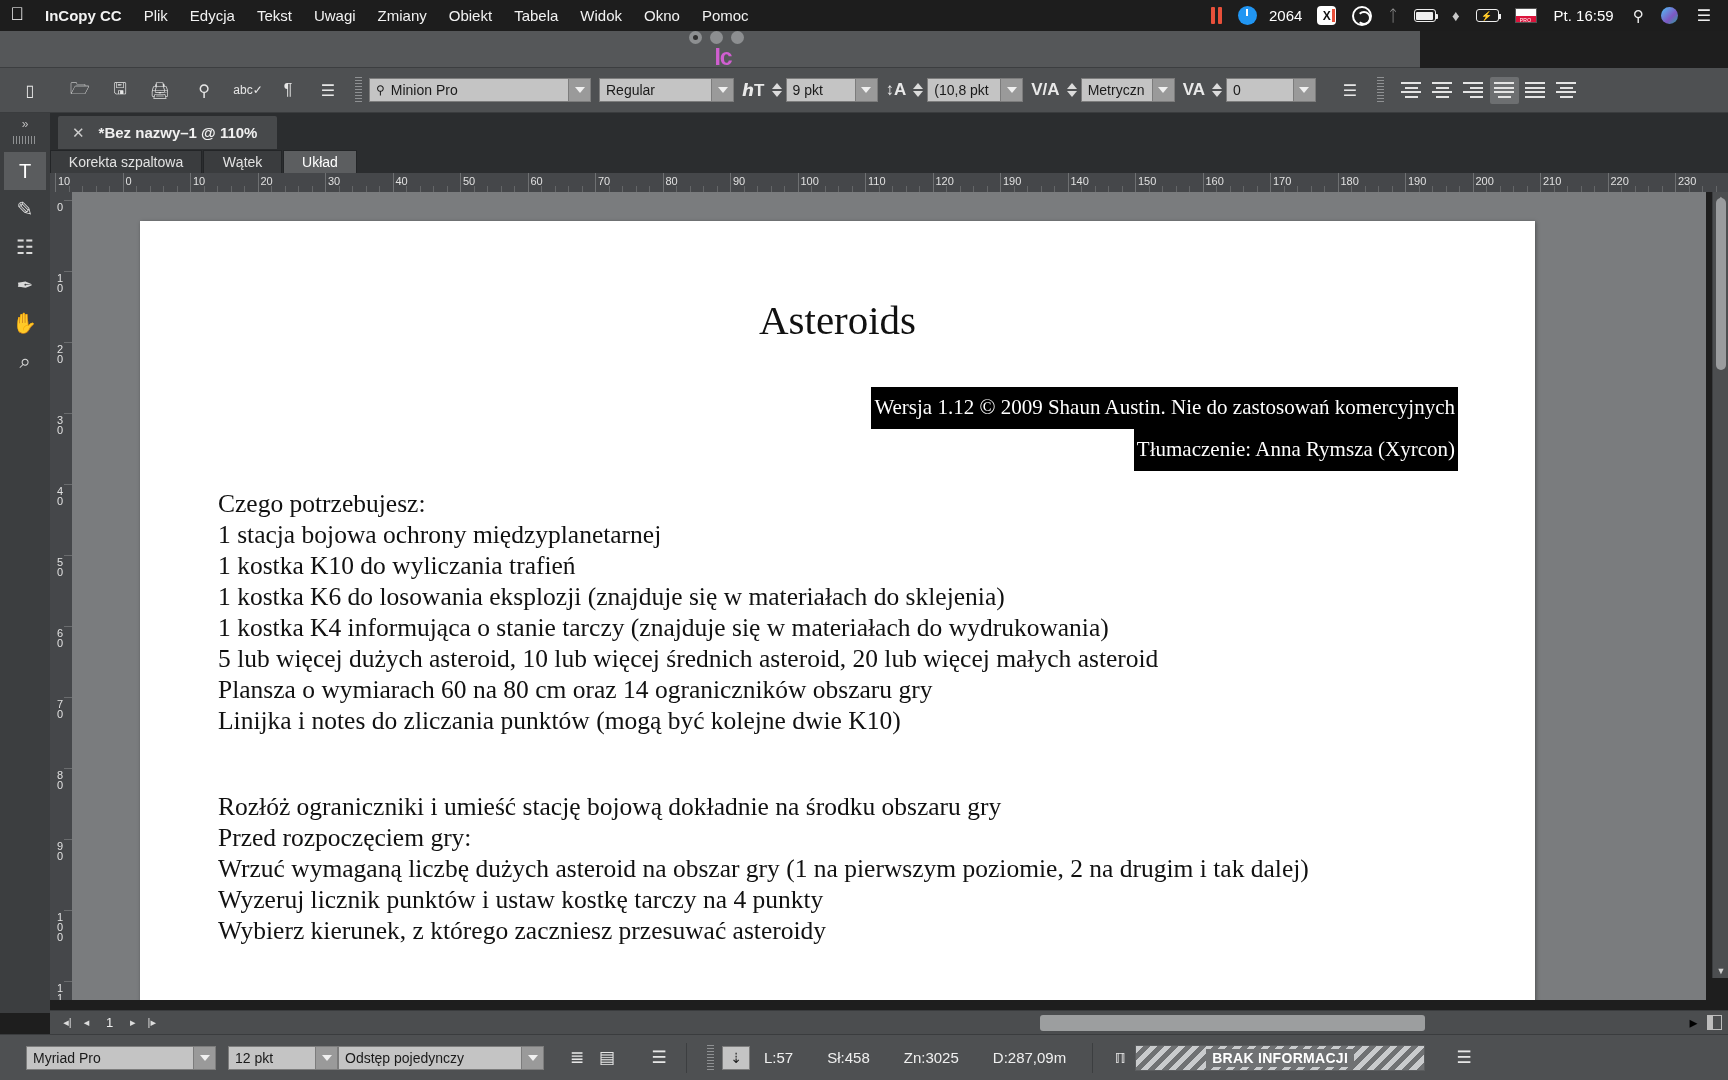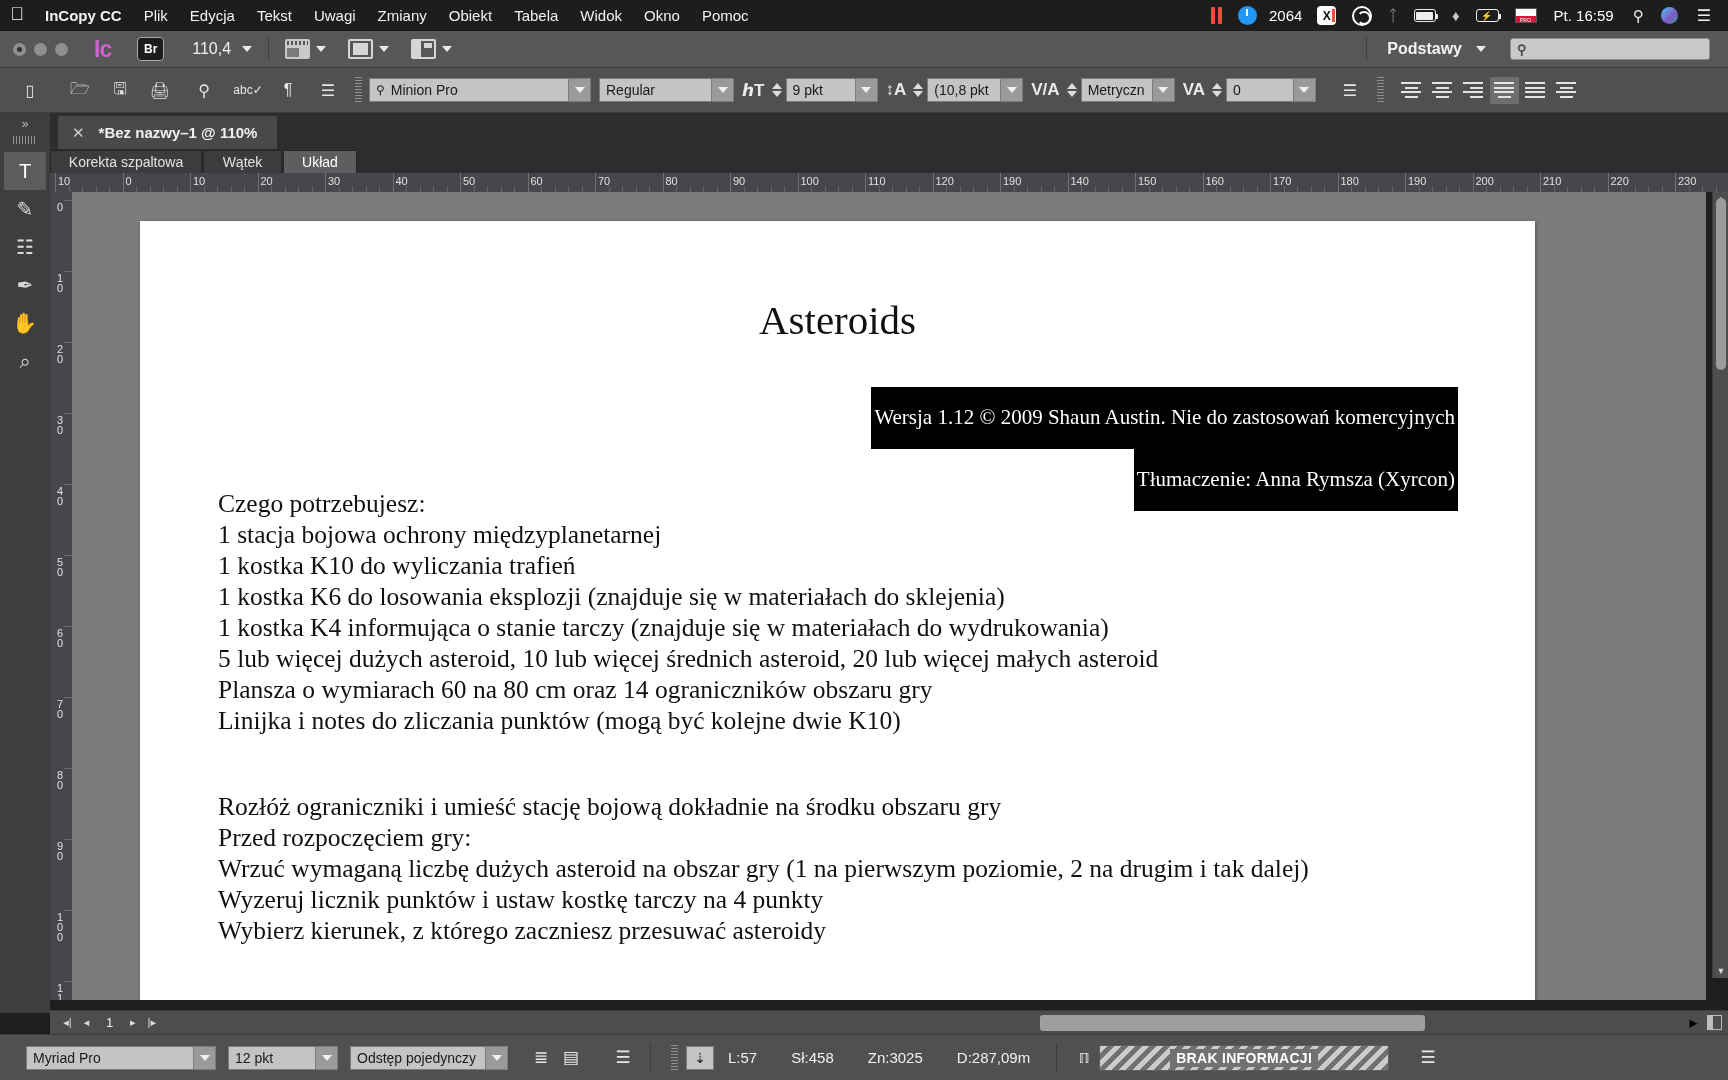--- a/index.html
+++ b/index.html
@@ -96,23 +96,24 @@
   .clock { font-size: 15px; color: #fff; padding: 0 10px 0 9px; white-space: nowrap; }
   .search-ico-mb { font-size: 15px; padding: 0 9px; }
   .siri-ico {
     width: 17px; height: 17px; border-radius: 50%;
     background: linear-gradient(135deg,#4fc3f7,#7e57c2 60%,#26a69a);
   }
   .list-ico-mb { font-size: 16px; padding: 0 9px 0 11px; }
 
   
   .apptoolbar {
-    position: absolute; top: 31px; left: 0; width: 1728px; height: 37px;
+    position: absolute; top: 31px; left: 0; width: 1420px; height: 37px;
     background: #555759; display: flex; align-items: center;
     border-bottom: 1px solid #3c3e40;
+    flex-direction: column;
   }
   .traffic { display: flex; gap: 8px; padding-left: 13px; align-items:center; }
   .tl { width: 13px; height: 13px; border-radius: 50%; background: #8d8f91; }
   .tl.first { background:#8d8f91; position:relative; }
   .tl.first::after {
     content:""; position:absolute; left:4px; top:4px; width:5px; height:5px;
     border-radius:50%; background:#303030;
   }
   .ic-logo {
     margin-left: 26px; color: #d05fd0; font-weight: bold; font-size: 23px;
@@ -267,21 +268,21 @@
   .doc-title {
     position:absolute; top:75px; left:0; width:100%; text-align:center;
     font-family:"Liberation Serif", serif; font-size:41px; color:#111;
   }
   .sel-block {
     position:absolute; top:166px; right:77px;
     font-family:"Liberation Serif", serif; font-size:21px;
     text-align:right; line-height:1.42;
   }
   .sel-block span {
-    background:#000; color:#fff; display:inline-block; padding:16px 3px;
+    background:#000; color:#fff; display:inline-block; padding:6px 3px;
   }
   .body-text {
     position:absolute; top:268px; left:78px; right:60px;
     font-family:"Liberation Serif", serif; font-size:25.5px; color:#111;
     line-height:1.215;
   }
   .body-text p { white-space:nowrap; }
   .gap { height:55px; }
 
   
@@ -849,21 +850,21 @@
         <i class="caret-sm"></i>
       </div>
 
     <div class="sb-fld" style="width:88px; margin-left:12px">
       <span>12 pkt</span>
     </div>
     <div class="fld-dd">
         <i class="caret-sm"></i>
       </div>
 
-    <div class="sb-fld" style="width:136px; margin-left:12px">
+    <div class="sb-fld" style="width:184px; ">
       <span>Odstęp pojedynczy</span>
     </div>
     <div class="fld-dd">
         <i class="caret-sm"></i>
       </div>
 
     <div class="sb-ico" style="margin-left:18px">≣</div>
     <div class="sb-ico">▤</div>
     <div class="sb-ico" style="margin-left:22px">☰</div>
     <div class="sb-div"></div>

